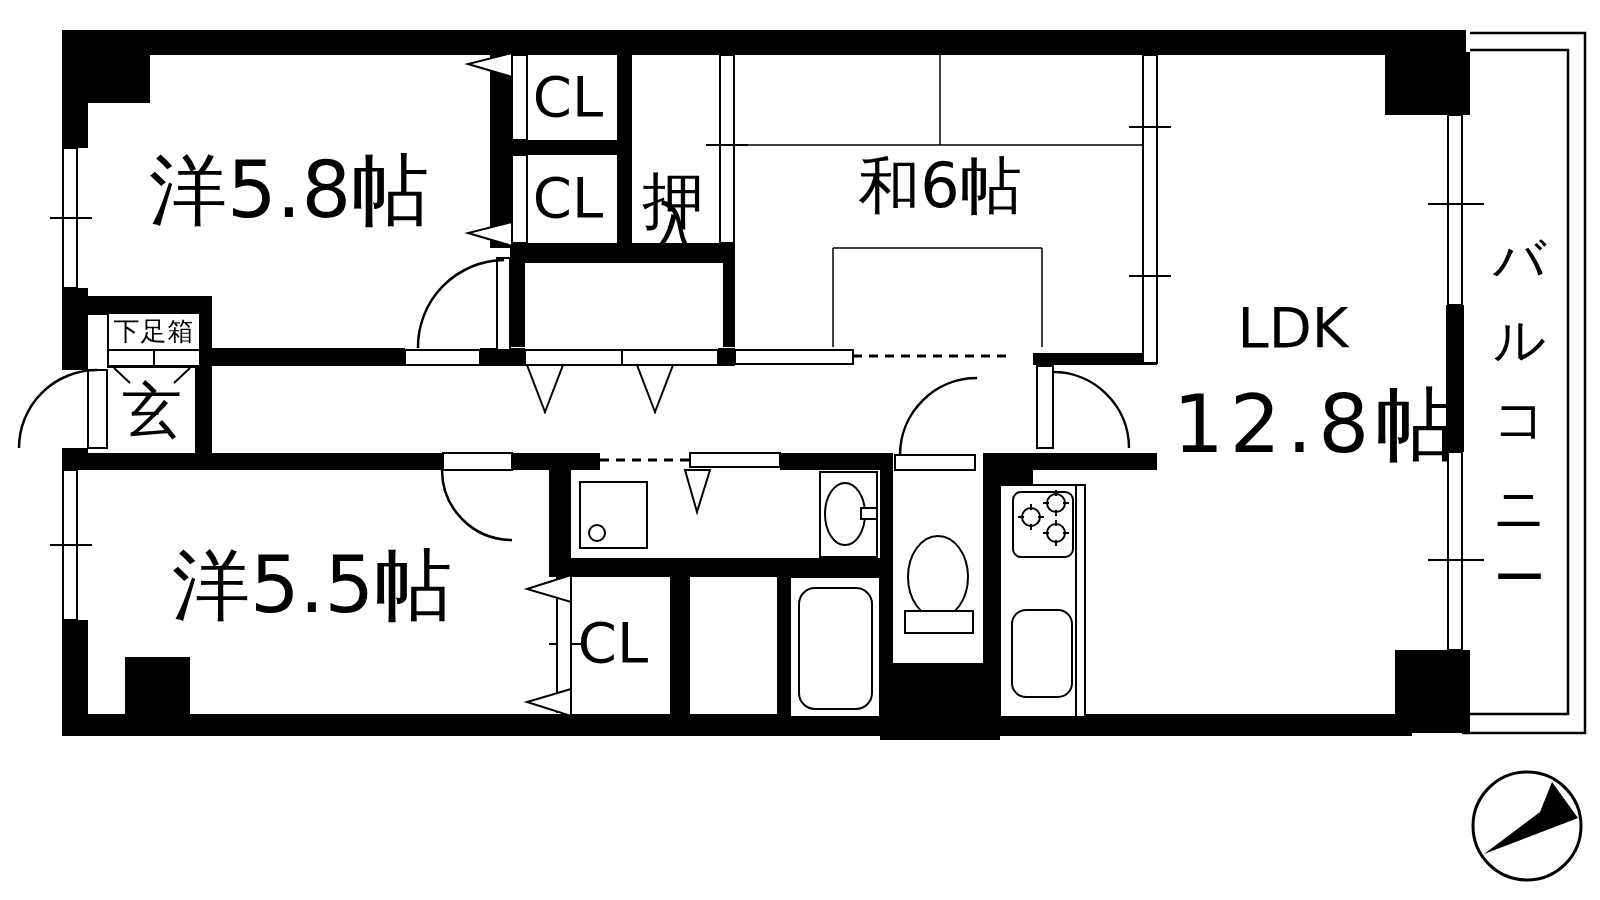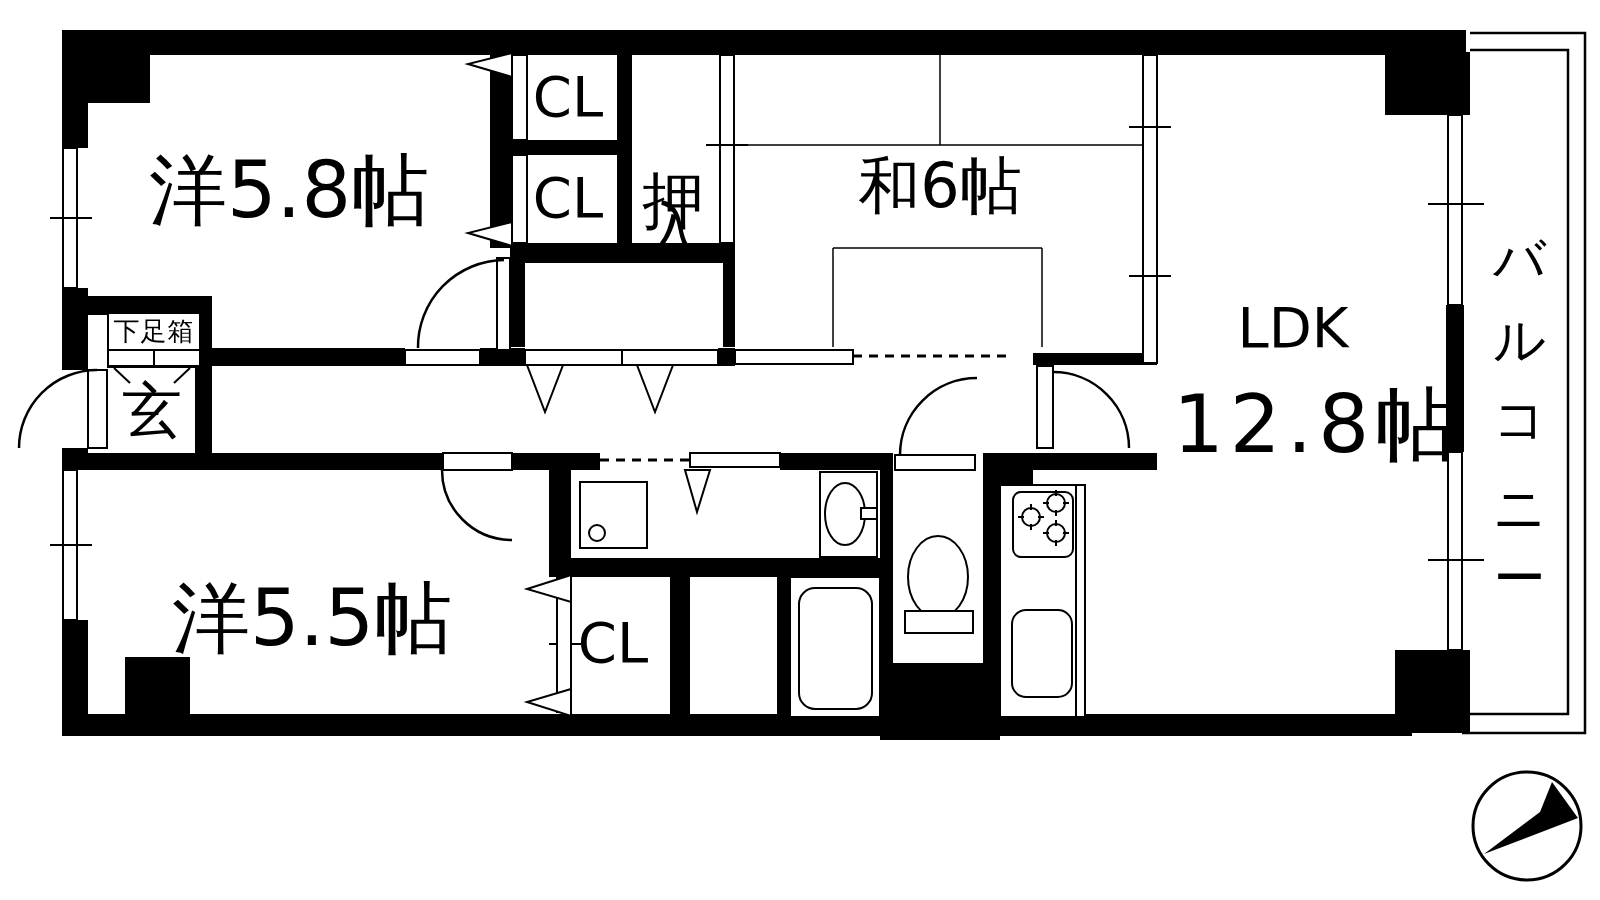--- a/index.html
+++ b/index.html
@@ -196,21 +196,21 @@
   </g>
 
   <g>
     <circle cx="1527" cy="826" r="54" fill="#fff" stroke="#000" stroke-width="3"></circle>
     <polygon points="1552,782 1578,818 1484,854 1540,812" fill="#000"></polygon>
   </g>
 </svg>
 
   <div class="lbl" style="left:289px;top:190px;font-size:78px;text-align:center;">洋5.8帖</div>
   <div class="lbl" style="left:940px;top:186px;font-size:62px;">和6帖</div>
-  <div class="lbl" style="left:312px;top:585px;font-size:78px;margin-top:33px;">洋5.5帖</div>
+  <div class="lbl" style="left:312px;top:585px;font-size:78px;">洋5.5帖</div>
   <div class="lbl" style="left:1293px;top:312px;font-size:56px;margin-top:16px;">LDK</div>
   <div class="lbl" style="left:1295px;top:425px;font-size:80px;letter-spacing:6px;margin-left:22px;">12.8帖</div>
   <div class="lbl vert" style="left:1520px;top:390px;font-size:52px;letter-spacing:28px;">バルコニー</div>
   <div class="lbl" style="left:152px;top:410px;font-size:60px;">玄</div>
   <div class="lbl" style="left:154px;top:331px;font-size:26px;letter-spacing:1px;">下足箱</div>
   <div class="lbl" style="left:568px;top:97px;font-size:56px;">CL</div>
   <div class="lbl" style="left:568px;top:198px;font-size:56px;">CL</div>
   <div class="lbl" style="left:613px;top:643px;font-size:56px;">CL</div>
   <div class="lbl vert" style="left:673px;top:148px;font-size:62px;letter-spacing:26px;">押入</div>
 

